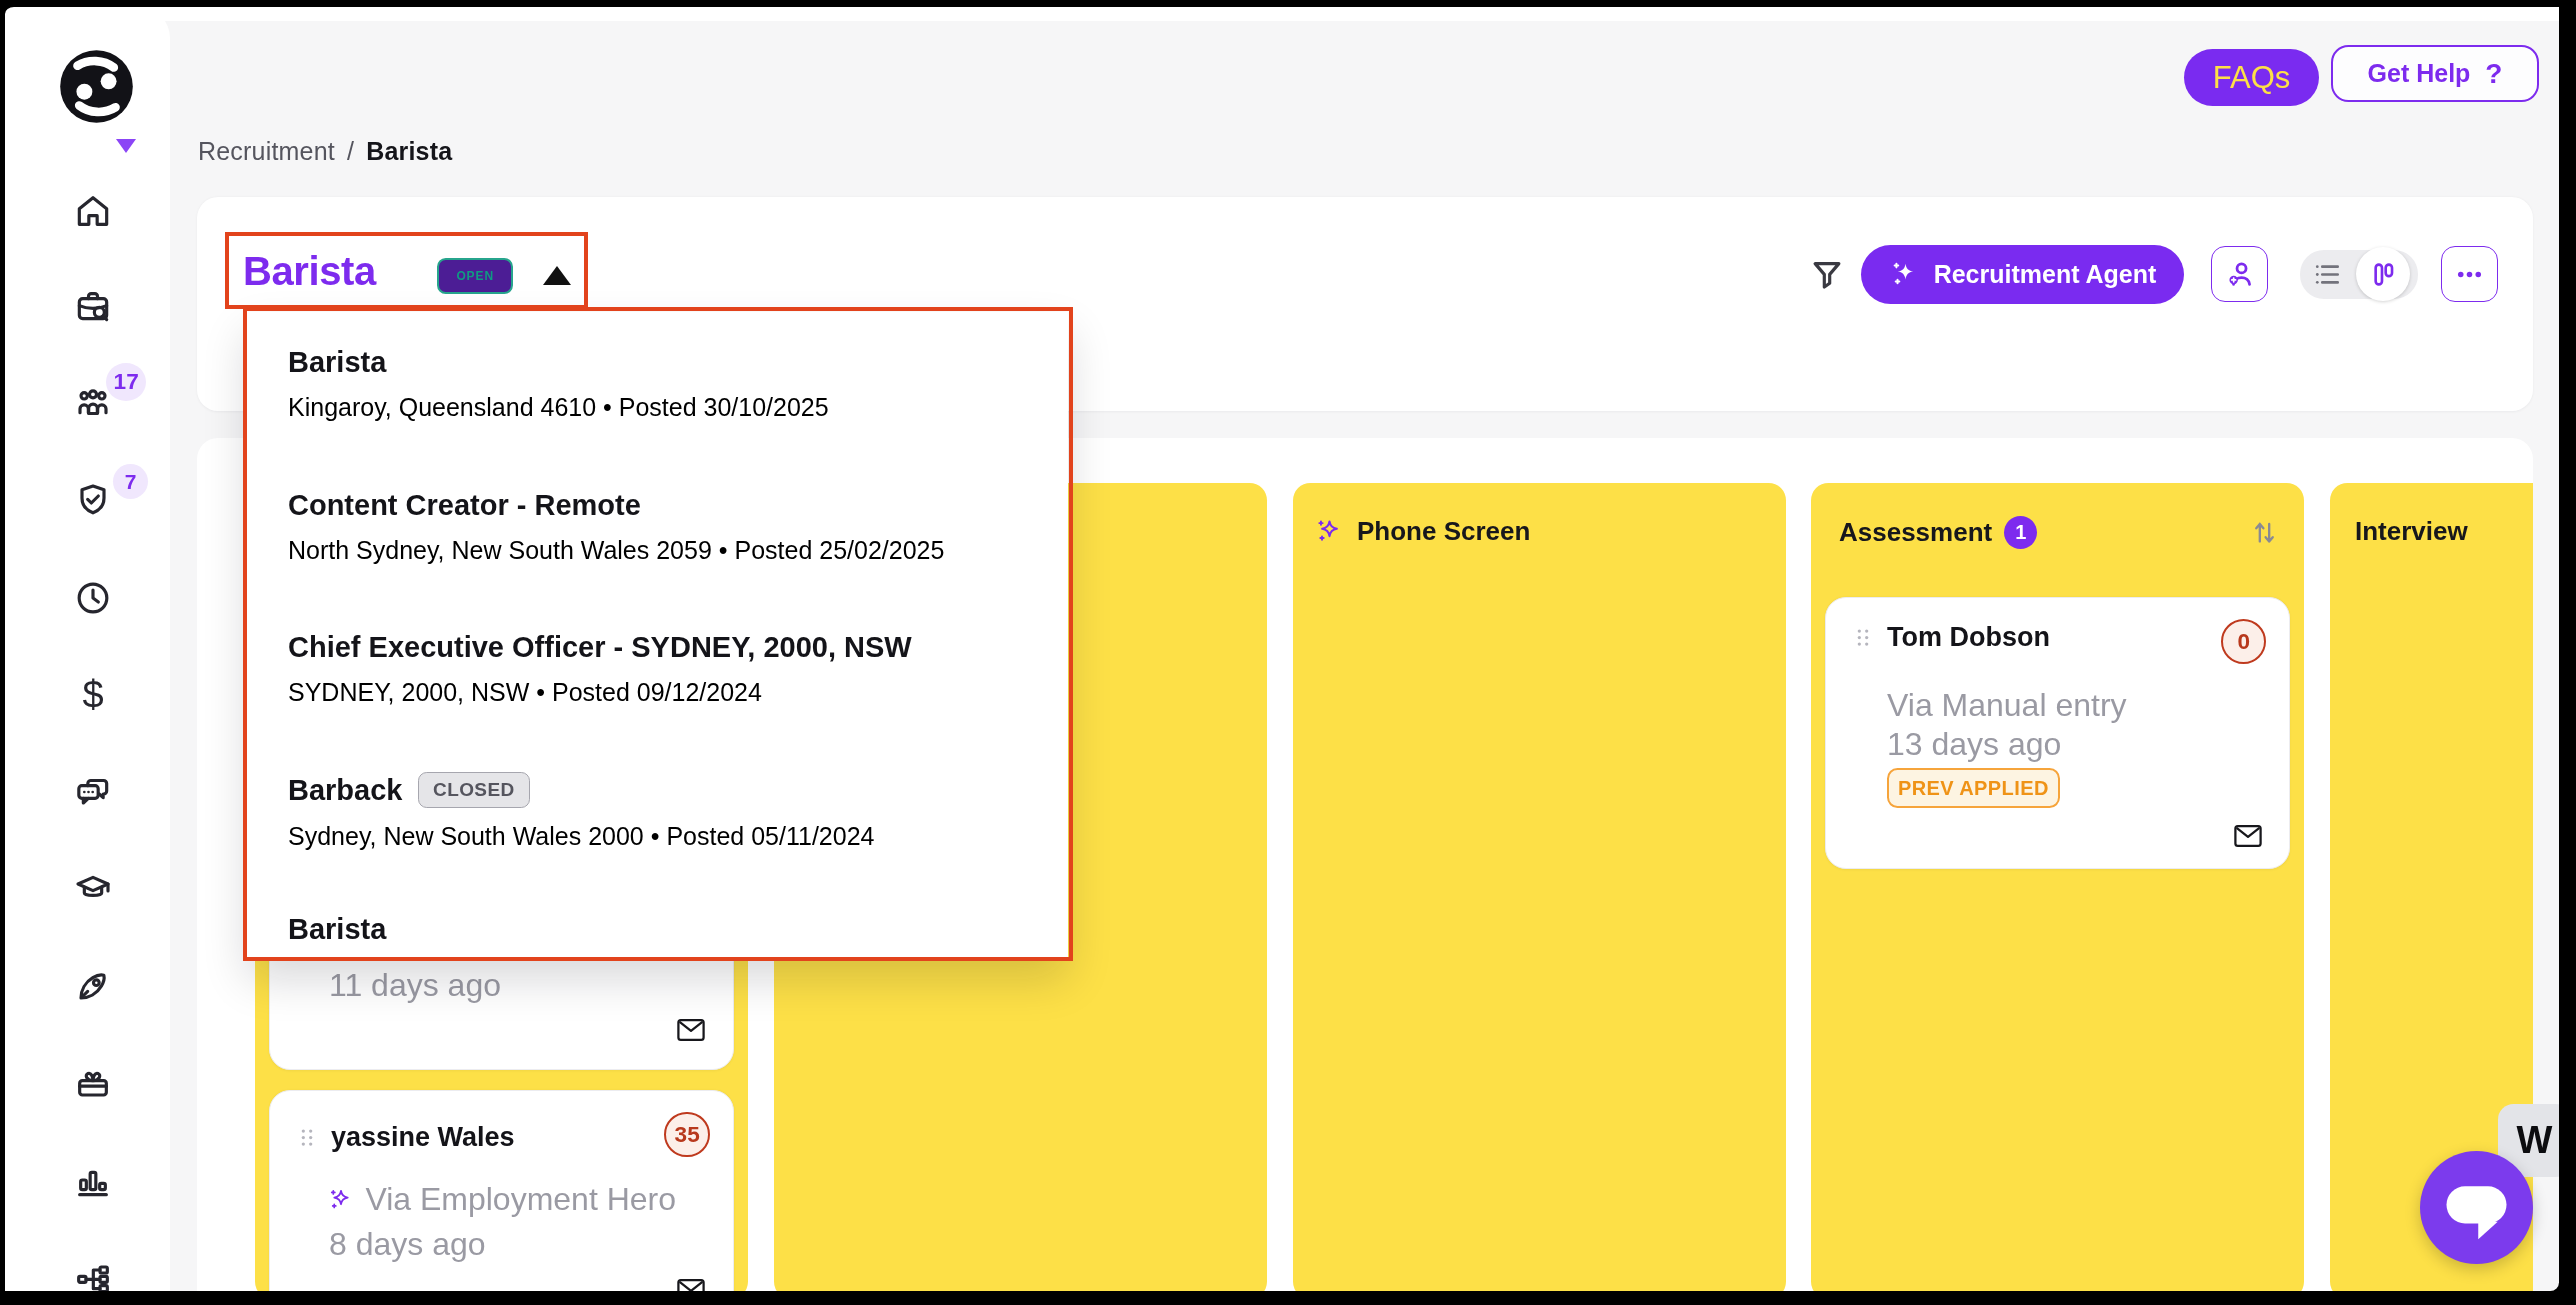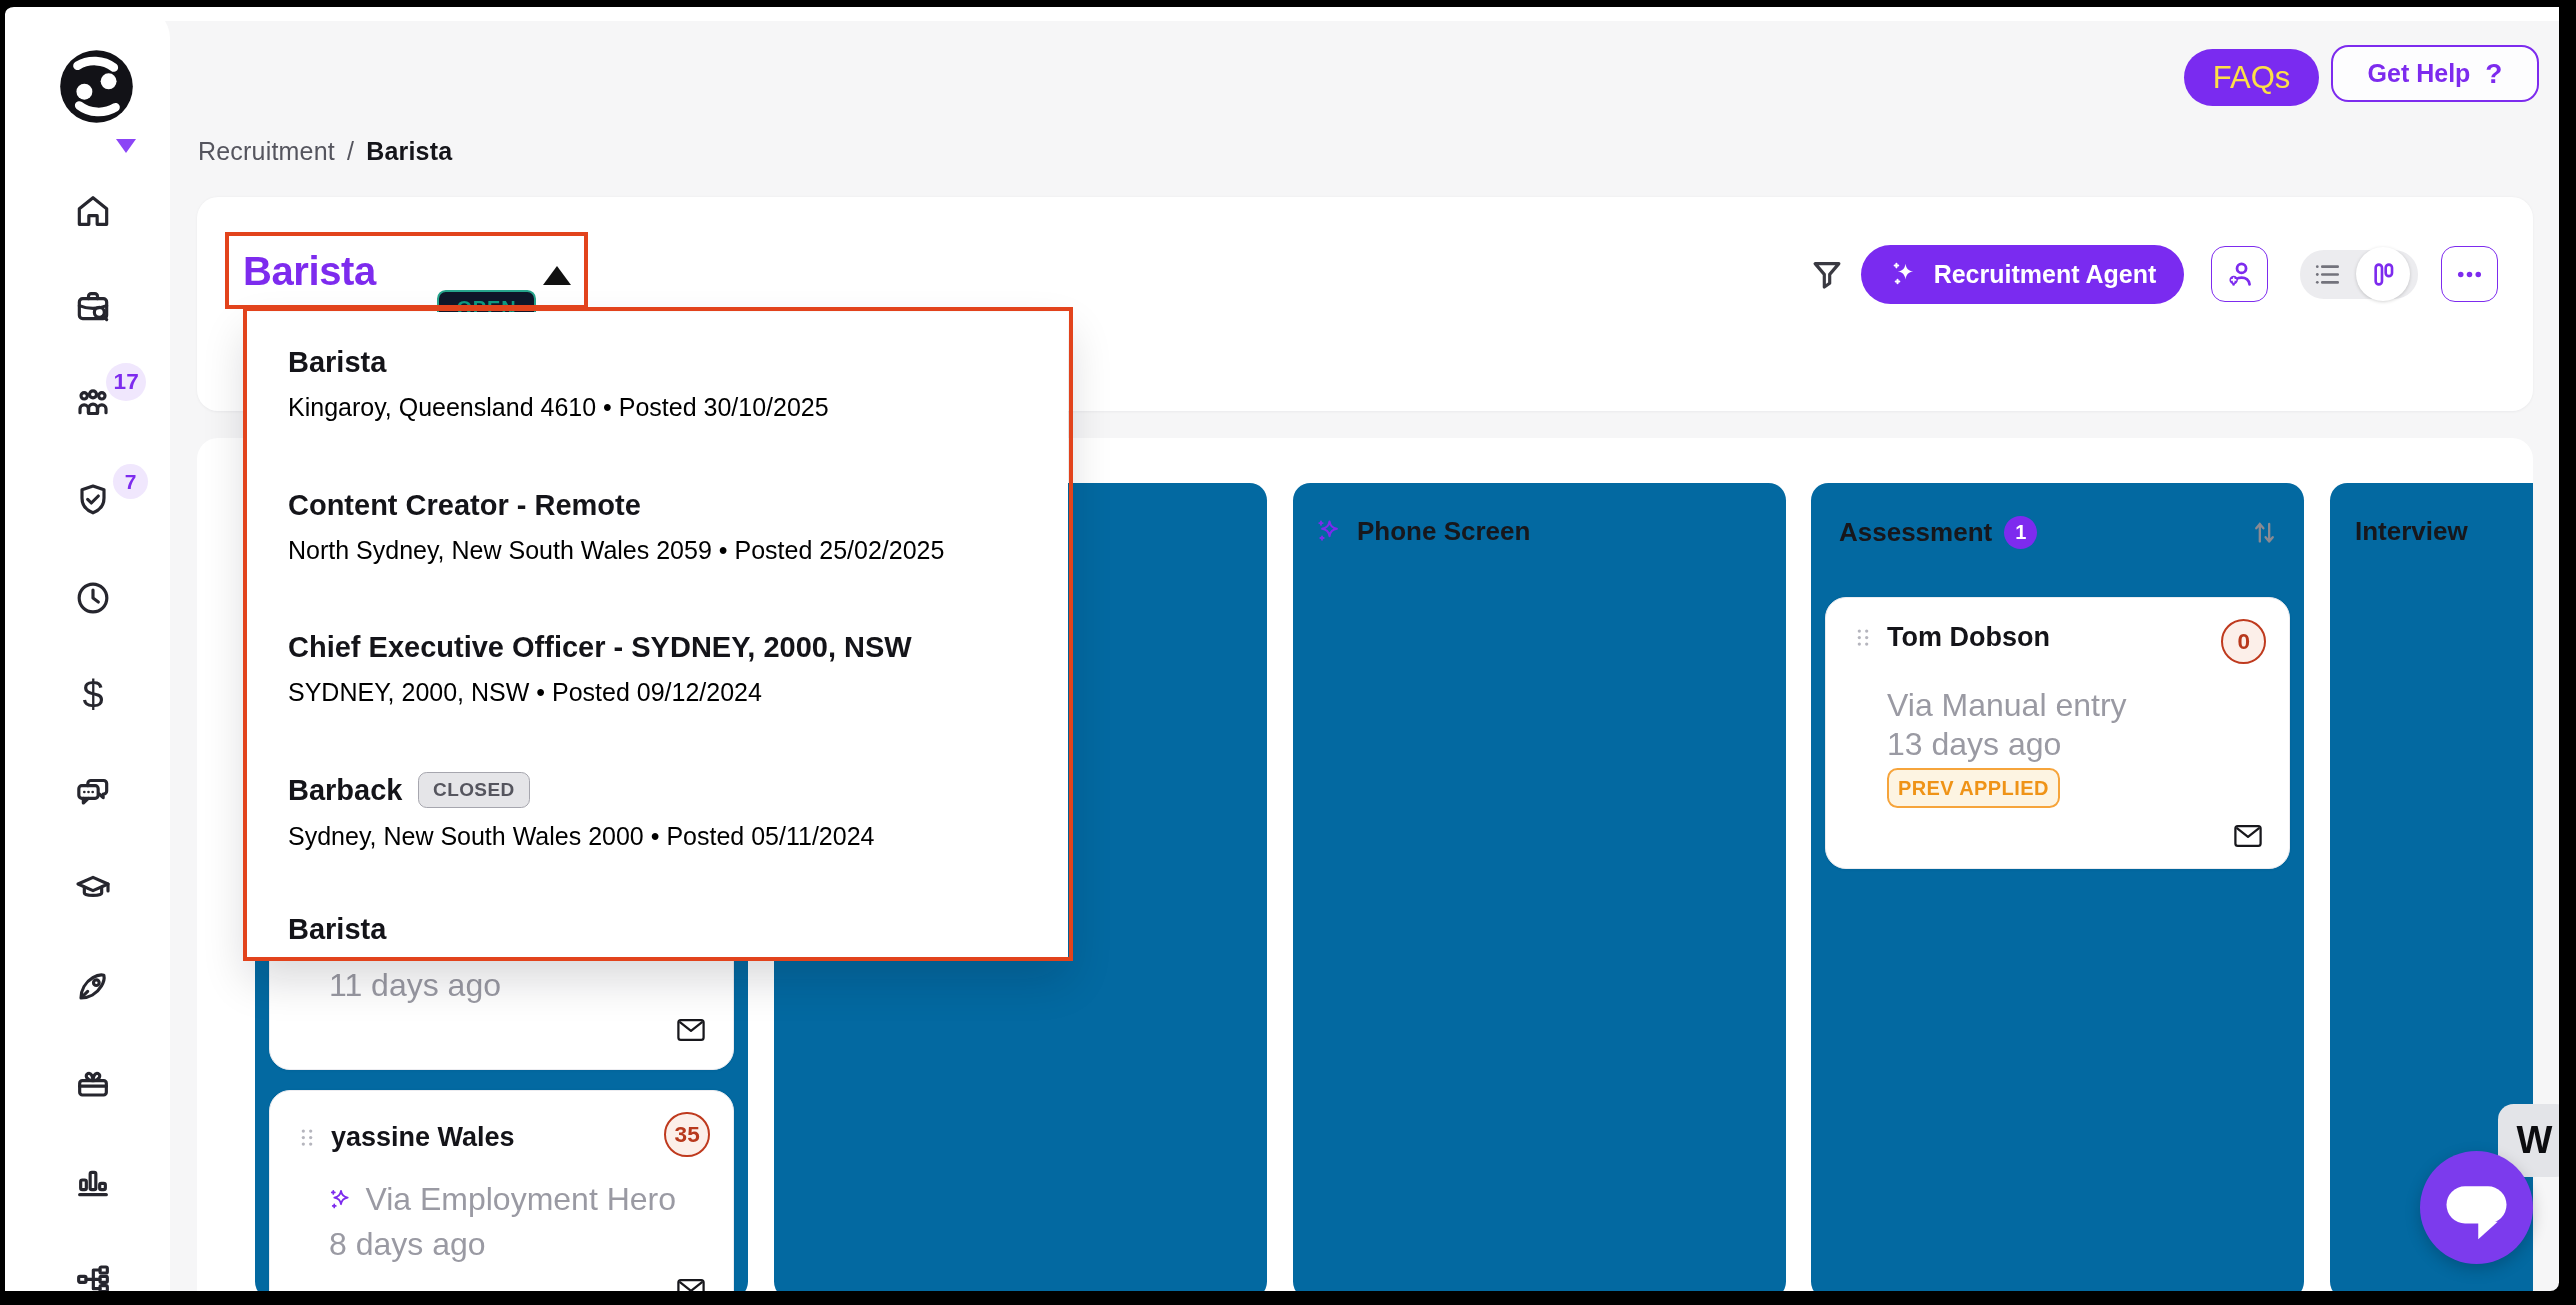--- a/index.html
+++ b/index.html
@@ -32,37 +32,37 @@
   .btn-gethelp{position:absolute;left:2331px;top:45px;width:208px;height:57px;border-radius:17.4px;background:#fdfdfe;
             border:2.2px solid #7d2bee;color:#7d2bee;font-size:25px;font-weight:600;display:flex;gap:15px;
             align-items:center;justify-content:center;cursor:pointer;}
   .btn-gethelp .q{font-size:28px;font-weight:700;}
 
   
   .header-panel{position:absolute;left:197px;top:197px;width:2336px;height:214px;background:#fff;border-radius:21px;
                 box-shadow:0 0.9px 2.6px rgba(20,20,30,.05);z-index:2;}
   .job-title{position:absolute;left:46px;top:54px;font-size:40px;font-weight:800;color:#7d2bee;letter-spacing:-0.4px;line-height:1;}
   .status-badge{position:absolute;left:240px;top:61px;height:36px;padding:0 17.4px;border:2.2px solid #27a58d;border-radius:8.7px;
-                background:#0f172a;color:#0f9a82;font-size:20px;font-weight:700;letter-spacing:0.9px;
-                display:flex;align-items:center;justify-content:center;margin-top:32px;}
+                background:#4c1d95;color:#0f9a82;font-size:12px;font-weight:700;letter-spacing:0.9px;
+                display:flex;align-items:center;justify-content:center;}
   .title-caret{position:absolute;left:346px;top:69px;width:0;height:0;border-left:14px solid transparent;
                border-right:14px solid transparent;border-bottom:19px solid #111;}
   .funnel{position:absolute;left:1611px;top:57px;width:38px;height:42px;cursor:pointer;}
   .btn-agent{position:absolute;left:1664px;top:48px;width:323px;height:59px;border-radius:29.5px;background:#7a2bf0;
              display:flex;align-items:center;justify-content:center;gap:12px;color:#fff;font-size:25px;font-weight:700;cursor:pointer;}
   .btn-sq{position:absolute;top:49px;width:57px;height:56px;border-radius:14px;border:1.7px solid #7d2bee;background:#fff;
           display:flex;align-items:center;justify-content:center;cursor:pointer;}
   .view-toggle{position:absolute;left:2103px;top:53px;width:118px;height:49px;border-radius:24px;background:#ececef;cursor:pointer;}
   .toggle-knob{position:absolute;left:56px;top:-2.6px;width:54px;height:54px;border-radius:50%;background:#fff;
                box-shadow:0 0.9px 3.5px rgba(0,0,0,.18);display:flex;align-items:center;justify-content:center;}
 
   
   .main-panel{position:absolute;left:197px;top:438px;width:2336px;height:853px;background:#fff;border-radius:21px 21px 0 0;
               overflow:hidden;z-index:1;}
-  .kcol{position:absolute;top:45px;width:493px;height:816px;background:#0369a1;border-radius:17.4px;}
+  .kcol{position:absolute;top:45px;width:493px;height:816px;background:#fde047;border-radius:17.4px;}
   .kcol-head{position:absolute;top:33px;display:flex;align-items:center;gap:12px;font-size:26px;font-weight:700;color:#17171c;}
   .count-badge{width:33px;height:33px;border-radius:50%;background:#7d2bee;color:#fff;font-size:20px;font-weight:700;
                display:flex;align-items:center;justify-content:center;}
   .sort-icon{position:absolute;right:22.6px;top:33px;width:33px;height:33px;cursor:pointer;}
 
   .card{position:absolute;width:465px;background:#fff;border-radius:21px;border:1.3px solid #ececf0;
         box-shadow:0 0.9px 2.6px rgba(20,20,30,.05);cursor:pointer;}
   .card .handle{position:absolute;left:24px;top:24px;width:26px;height:31px;}
   .card .cname{position:absolute;left:61px;top:24px;font-size:27px;font-weight:700;color:#141419;}
   .ring-badge{position:absolute;right:22.6px;top:21px;height:45px;min-width:45px;padding:0 8.7px;border-radius:22.6px;

